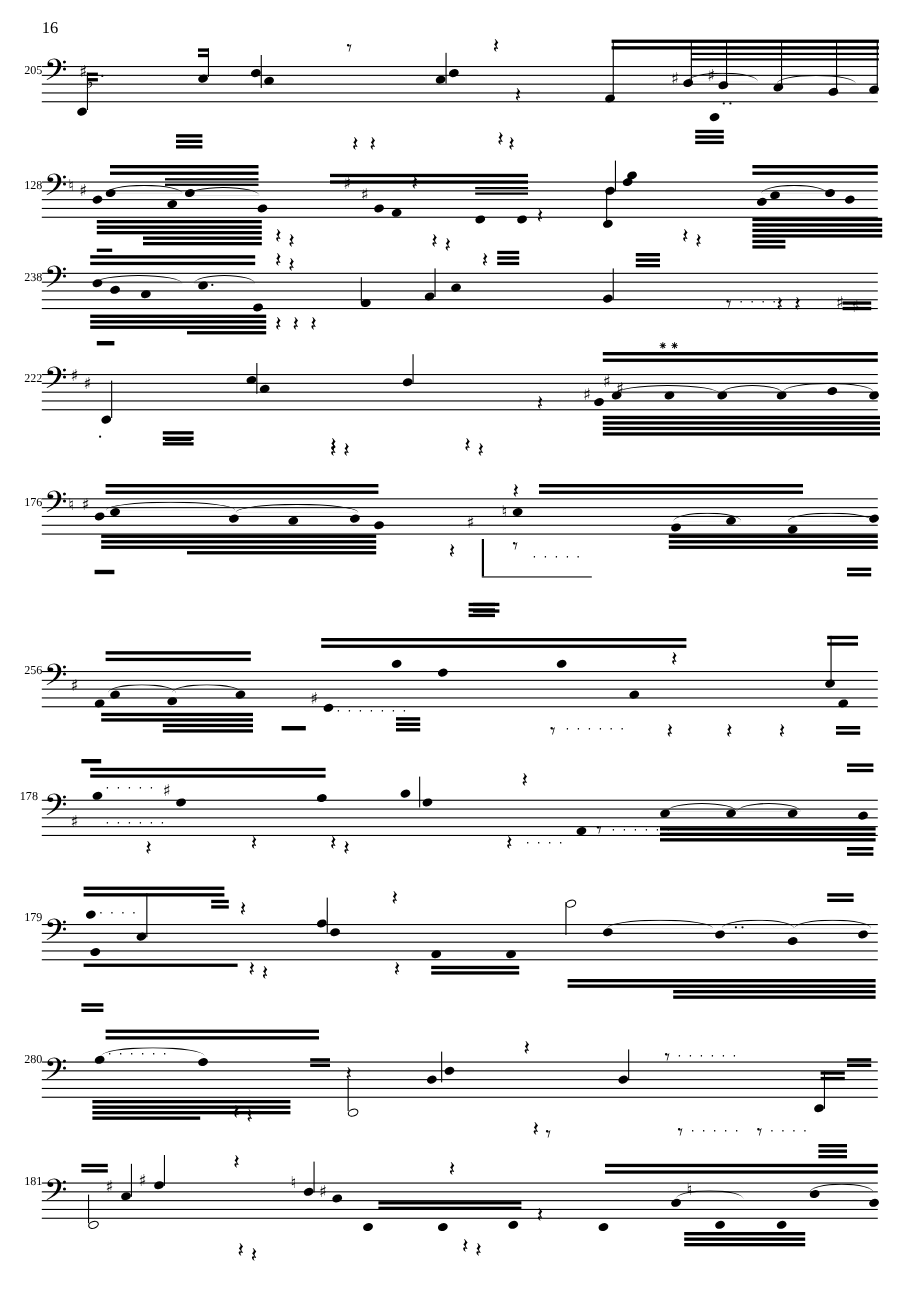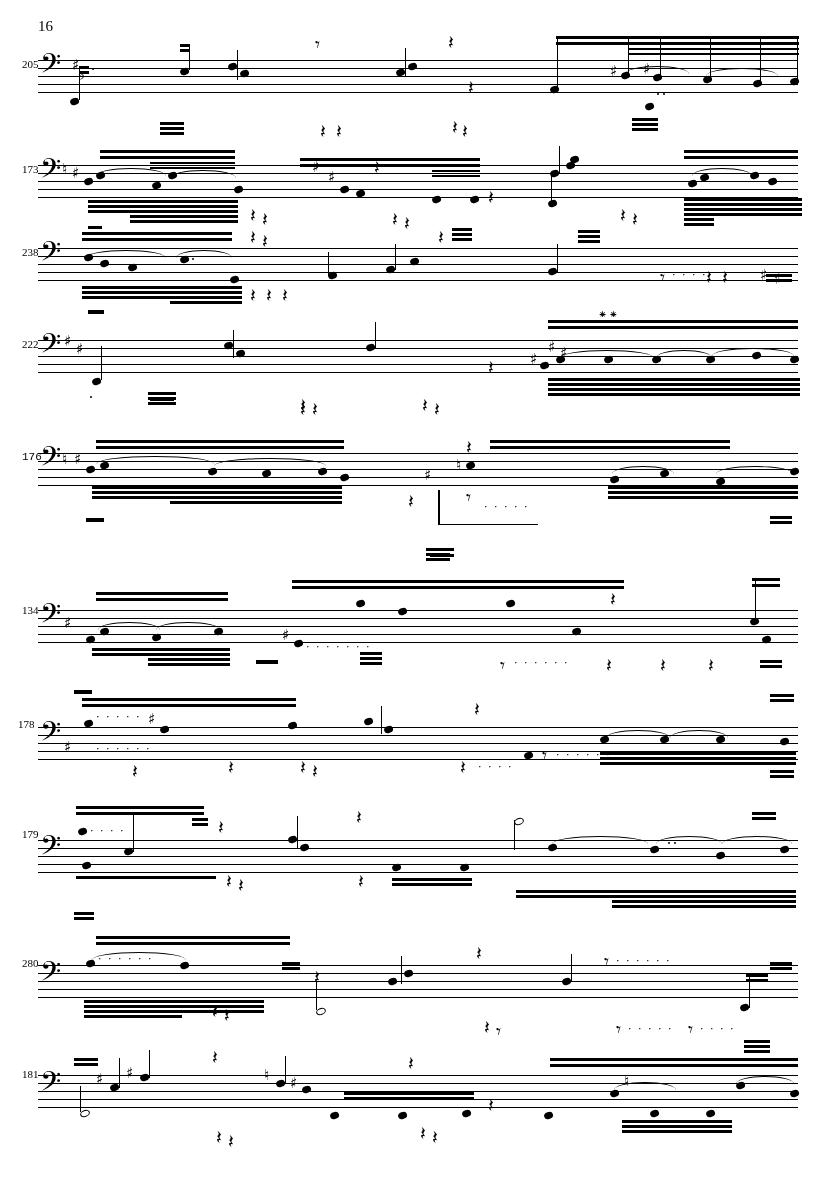--- a/index.html
+++ b/index.html
@@ -101,21 +101,21 @@
   <div class="dot" style="left:657px;top:93px;"></div>
   <div class="dot" style="left:663px;top:93px;"></div>
 
   <div class="staff" style="top:165px;">
     <div class="ln"></div>
       <div class="ln"></div>
       <div class="ln"></div>
       <div class="ln"></div>
       <div class="ln"></div>
   </div>
-  <div class="measure-num" style="left:22px;top:163px;">173</div>
+  <div class="measure-num" style="left:22px;top:163px;">128</div>
   <div class="clef" style="left:40px;top:155px;">𝄢</div>
 
   <div class="beam" style="left:100px;top:150px;width:135px;"></div>
   <div class="beam" style="left:100px;top:156px;width:135px;"></div>
   <div class="beamthin" style="left:150px;top:162px;width:85px;"></div>
   <div class="beamthin" style="left:150px;top:167px;width:85px;"></div>
   <div class="acc" style="left:62px;top:162px;">♮</div>
   <div class="acc" style="left:72px;top:166px;">♯</div>
   <div class="notehead" style="left:84px;top:178px;"></div>
   <div class="notehead" style="left:96px;top:172px;"></div>
@@ -288,21 +288,21 @@
   <div class="rest" style="left:422px;top:396px;">𝄽</div>
   <div class="rest" style="left:434px;top:400px;">𝄽</div>
 
   <div class="staff" style="top:453px;">
     <div class="ln"></div>
       <div class="ln"></div>
       <div class="ln"></div>
       <div class="ln"></div>
       <div class="ln"></div>
   </div>
-  <div class="measure-num" style="left:22px;top:451px;font-family:Liberation Mono, monospace;">176</div>
+  <div class="measure-num" style="left:22px;top:451px;">176</div>
   <div class="clef" style="left:40px;top:443px;">𝄢</div>
 
   <div class="beam" style="left:96px;top:440px;width:248px;"></div>
   <div class="beam" style="left:96px;top:446px;width:248px;"></div>
   <div class="acc" style="left:62px;top:452px;">♮</div>
   <div class="acc" style="left:74px;top:452px;">♯</div>
   <div class="notehead" style="left:86px;top:466px;"></div>
   <div class="notehead" style="left:100px;top:462px;"></div>
   <div class="notehead" style="left:208px;top:468px;"></div>
   <div class="notehead" style="left:262px;top:470px;"></div>
@@ -345,21 +345,21 @@
   <div class="beam" style="left:426px;top:553px;width:24px;"></div>
   <div class="beam" style="left:426px;top:558px;width:24px;"></div>
 
   <div class="staff" style="top:610px;">
     <div class="ln"></div>
       <div class="ln"></div>
       <div class="ln"></div>
       <div class="ln"></div>
       <div class="ln"></div>
   </div>
-  <div class="measure-num" style="left:22px;top:604px;">134</div>
+  <div class="measure-num" style="left:22px;top:604px;">256</div>
   <div class="clef" style="left:40px;top:600px;">𝄢</div>
 
   <div class="beam" style="left:96px;top:592px;width:132px;"></div>
   <div class="beam" style="left:96px;top:598px;width:132px;"></div>
   <div class="acc" style="left:64px;top:616px;">♯</div>
   <div class="notehead" style="left:86px;top:636px;"></div>
   <div class="notehead" style="left:100px;top:628px;"></div>
   <div class="notehead" style="left:152px;top:634px;"></div>
   <div class="notehead" style="left:214px;top:628px;"></div>
   <div class="slur" style="left:98px;top:622px;width:62px;"></div>

